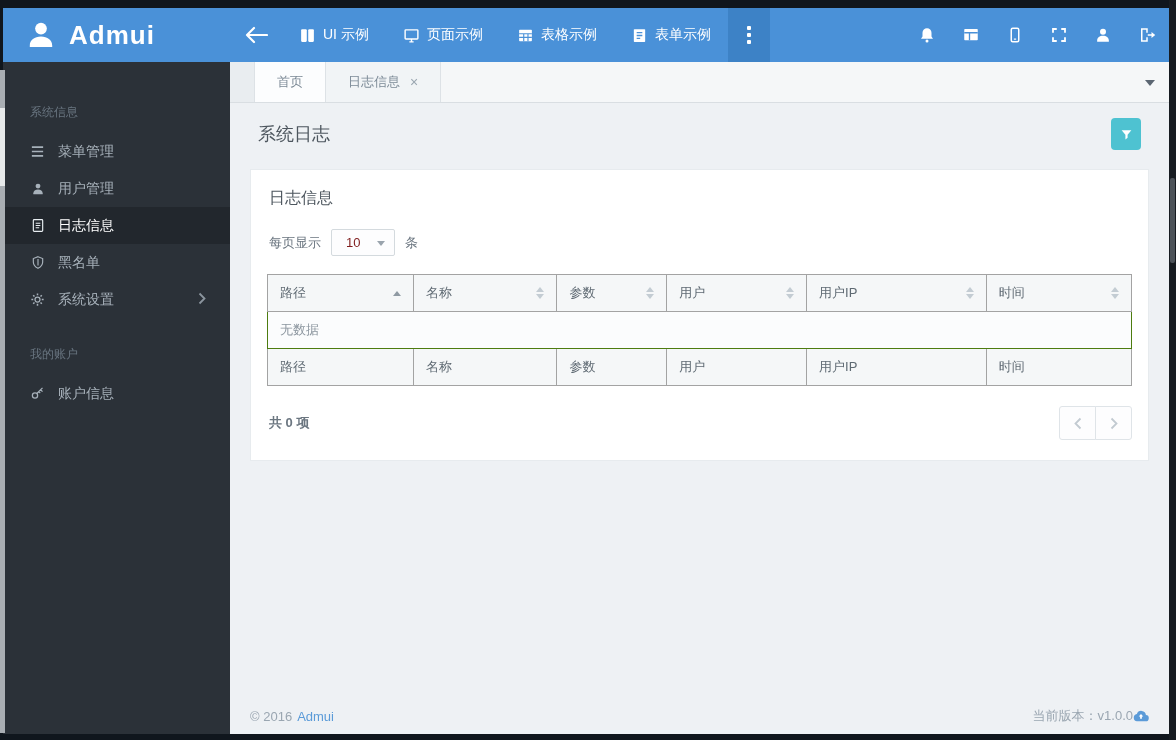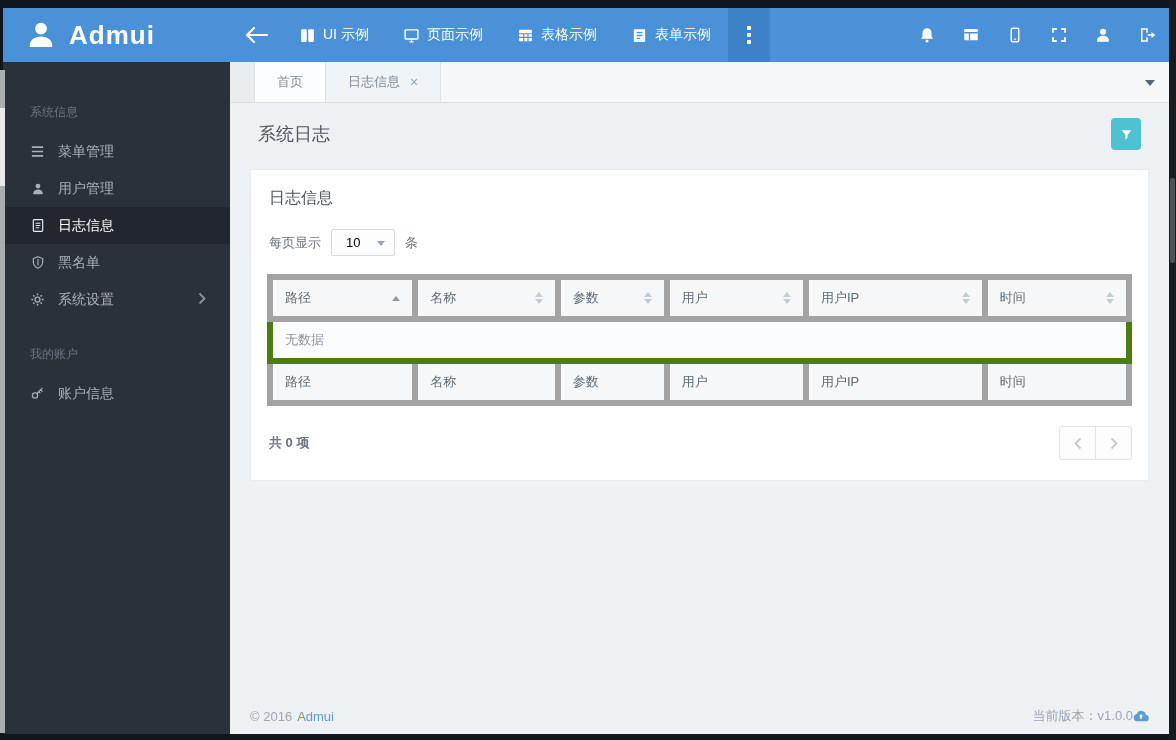--- a/index.html
+++ b/index.html
@@ -54,27 +54,27 @@
 
   
   .page-head { height:62px; flex:none; display:flex; align-items:center; padding:0 28px; }
   .page-title { font-size:18px; color:#4d565e; }
   .filter-btn { margin-left:auto; width:30px; height:32px; background:#4ec2d1; border:none; border-radius:4px; display:flex; align-items:center; justify-content:center; cursor:pointer; }
 
   
   .card { margin:4px 20px 0 20px; background:#fff; border:1px solid #e7ebee; padding:18px 16px 20px 16px; }
   .card-title { font-size:16px; color:#4d565e; padding-left:2px; }
   .perpage { margin-top:20px; display:flex; align-items:center; font-size:13px; color:#6b7680; padding-left:2px; }
-  .select { width:64px; height:27px; border:1px solid #d4dade; background:#fdfdfe; margin:0 10px; display:flex; align-items:center; font-size:13px; color:#000000; padding-left:14px; position:relative; cursor:pointer; border-radius:2px; }
+  .select { width:64px; height:27px; border:1px solid #d4dade; background:#fdfdfe; margin:0 10px; display:flex; align-items:center; font-size:13px; color:#7f1d1d; padding-left:14px; position:relative; cursor:pointer; border-radius:2px; }
   .select .caret { position:absolute; right:9px; top:11px; width:0; height:0; border-left:4px solid transparent; border-right:4px solid transparent; border-top:5px solid #9aa4ad; }
 
   table.log { width:100%; border-collapse:collapse; margin-top:18px; table-layout:fixed; }
   table.log th, table.log td { font-weight:normal; text-align:left; font-size:13px; padding:9px 12px; }
-  table.log thead th, table.log tfoot td { background:#f5f7f8; color:#5f6a73; border:6px solid #a3a3a3; }
-  table.log tbody td { background:#fbfcfd; color:#8b959e; border:6px solid #4d7c0f; }
+  table.log thead th, table.log tfoot td { background:#f5f7f8; color:#5f6a73; border:1px solid #a3a3a3; }
+  table.log tbody td { background:#fbfcfd; color:#8b959e; border:1px solid #4d7c0f; }
   .th-inner { display:flex; align-items:center; justify-content:space-between; }
   .sort { display:flex; flex-direction:column; gap:2px; align-items:center; }
   .tri-up { width:0; height:0; border-left:4px solid transparent; border-right:4px solid transparent; border-bottom:5px solid #c3ccd3; }
   .tri-down { width:0; height:0; border-left:4px solid transparent; border-right:4px solid transparent; border-top:5px solid #c3ccd3; }
   .sort.asc .tri-up { border-bottom-color:#8f9aa3; }
   .col-path {width:16.9%;} .col-name{width:16.6%;} .col-param{width:12.7%;}
   .col-user {width:16.2%;} .col-ip{width:20.8%;} .col-time{width:16.8%;}
 
   .card-bottom { margin-top:20px; display:flex; align-items:center; }
   .total { font-size:13px; color:#6b7680; padding-left:2px;font-weight:bold; }

